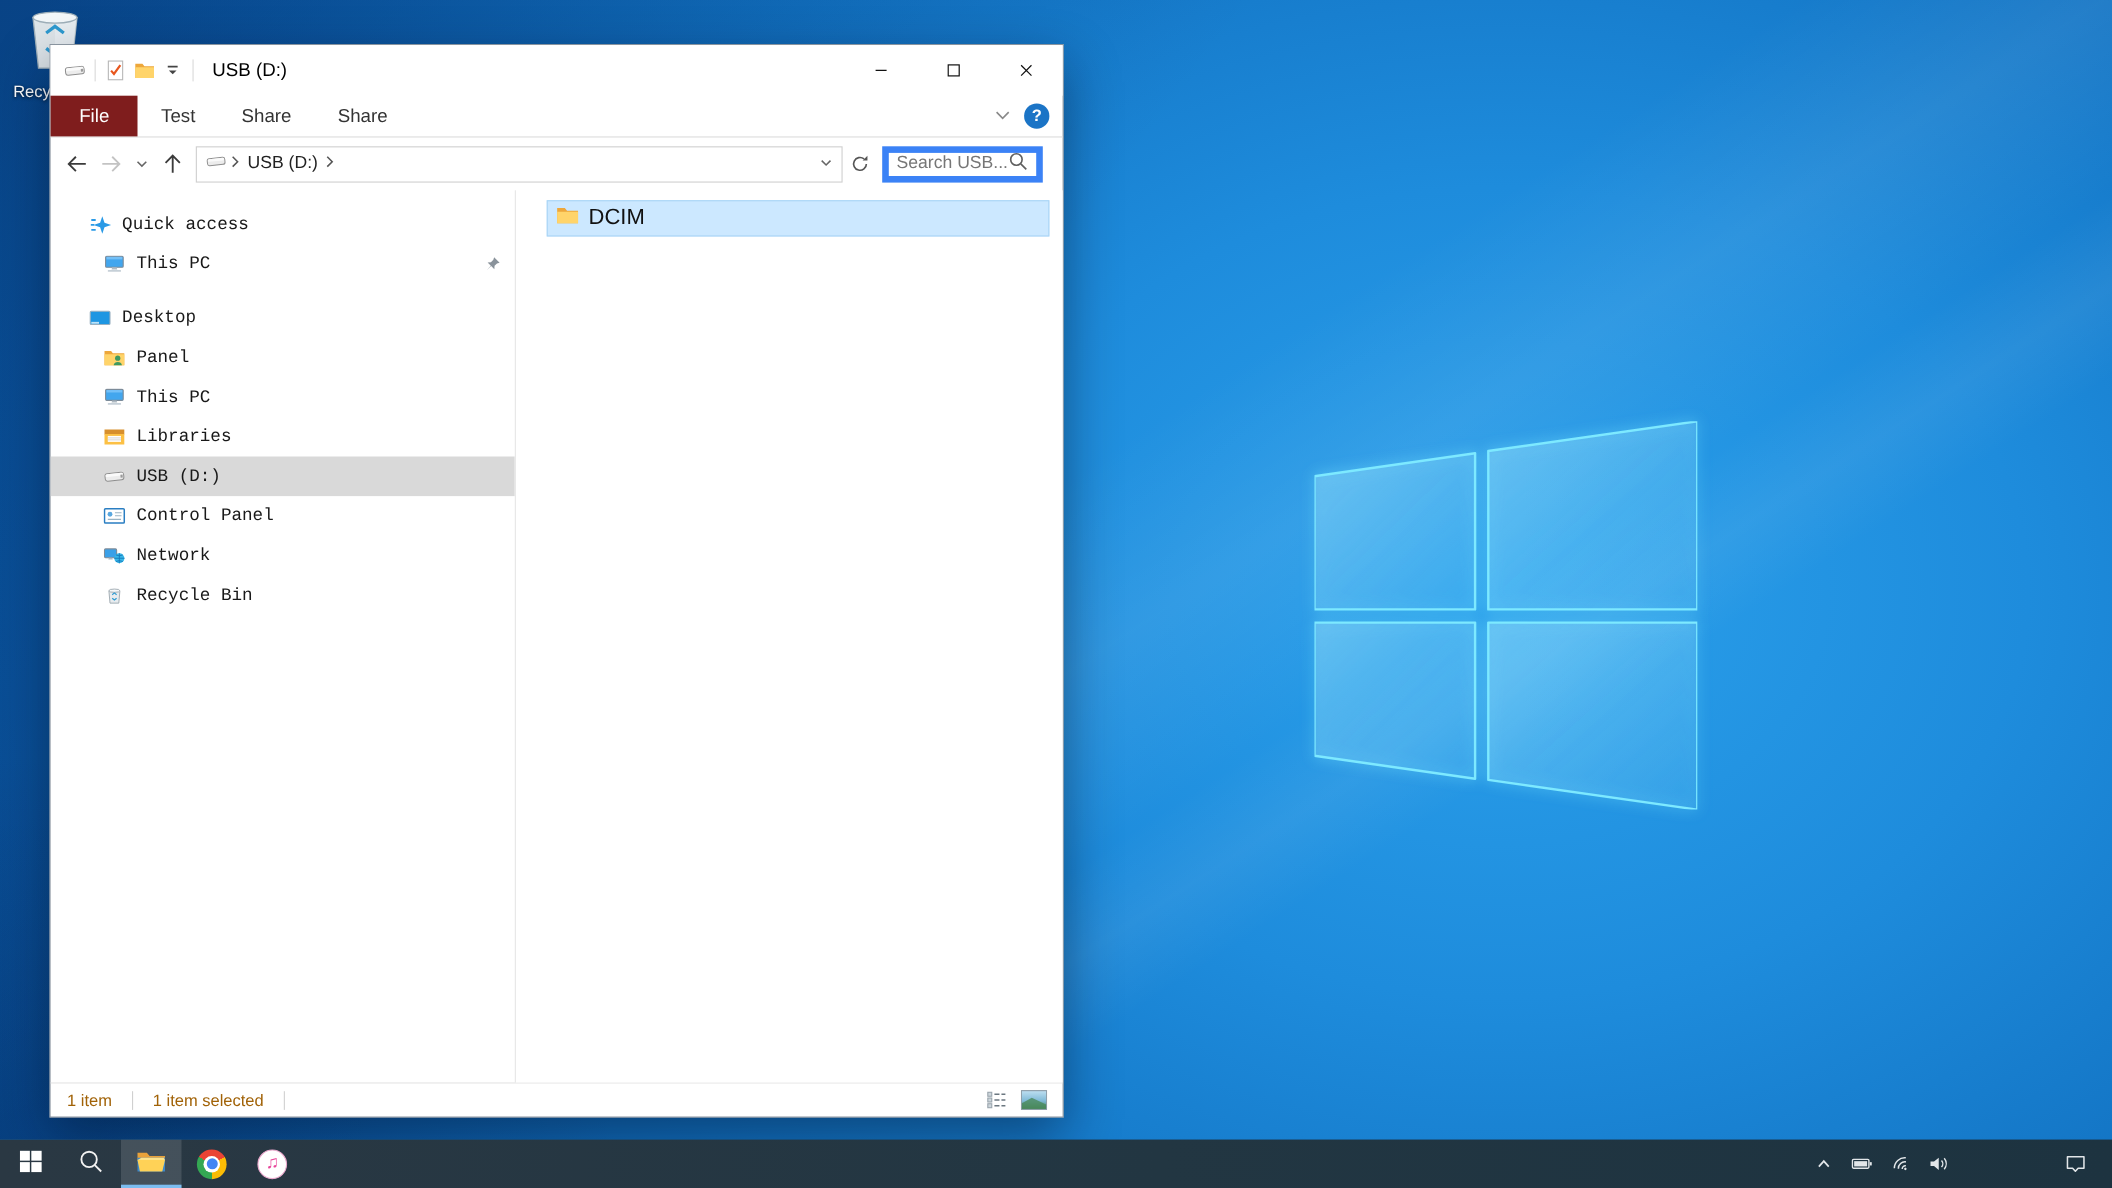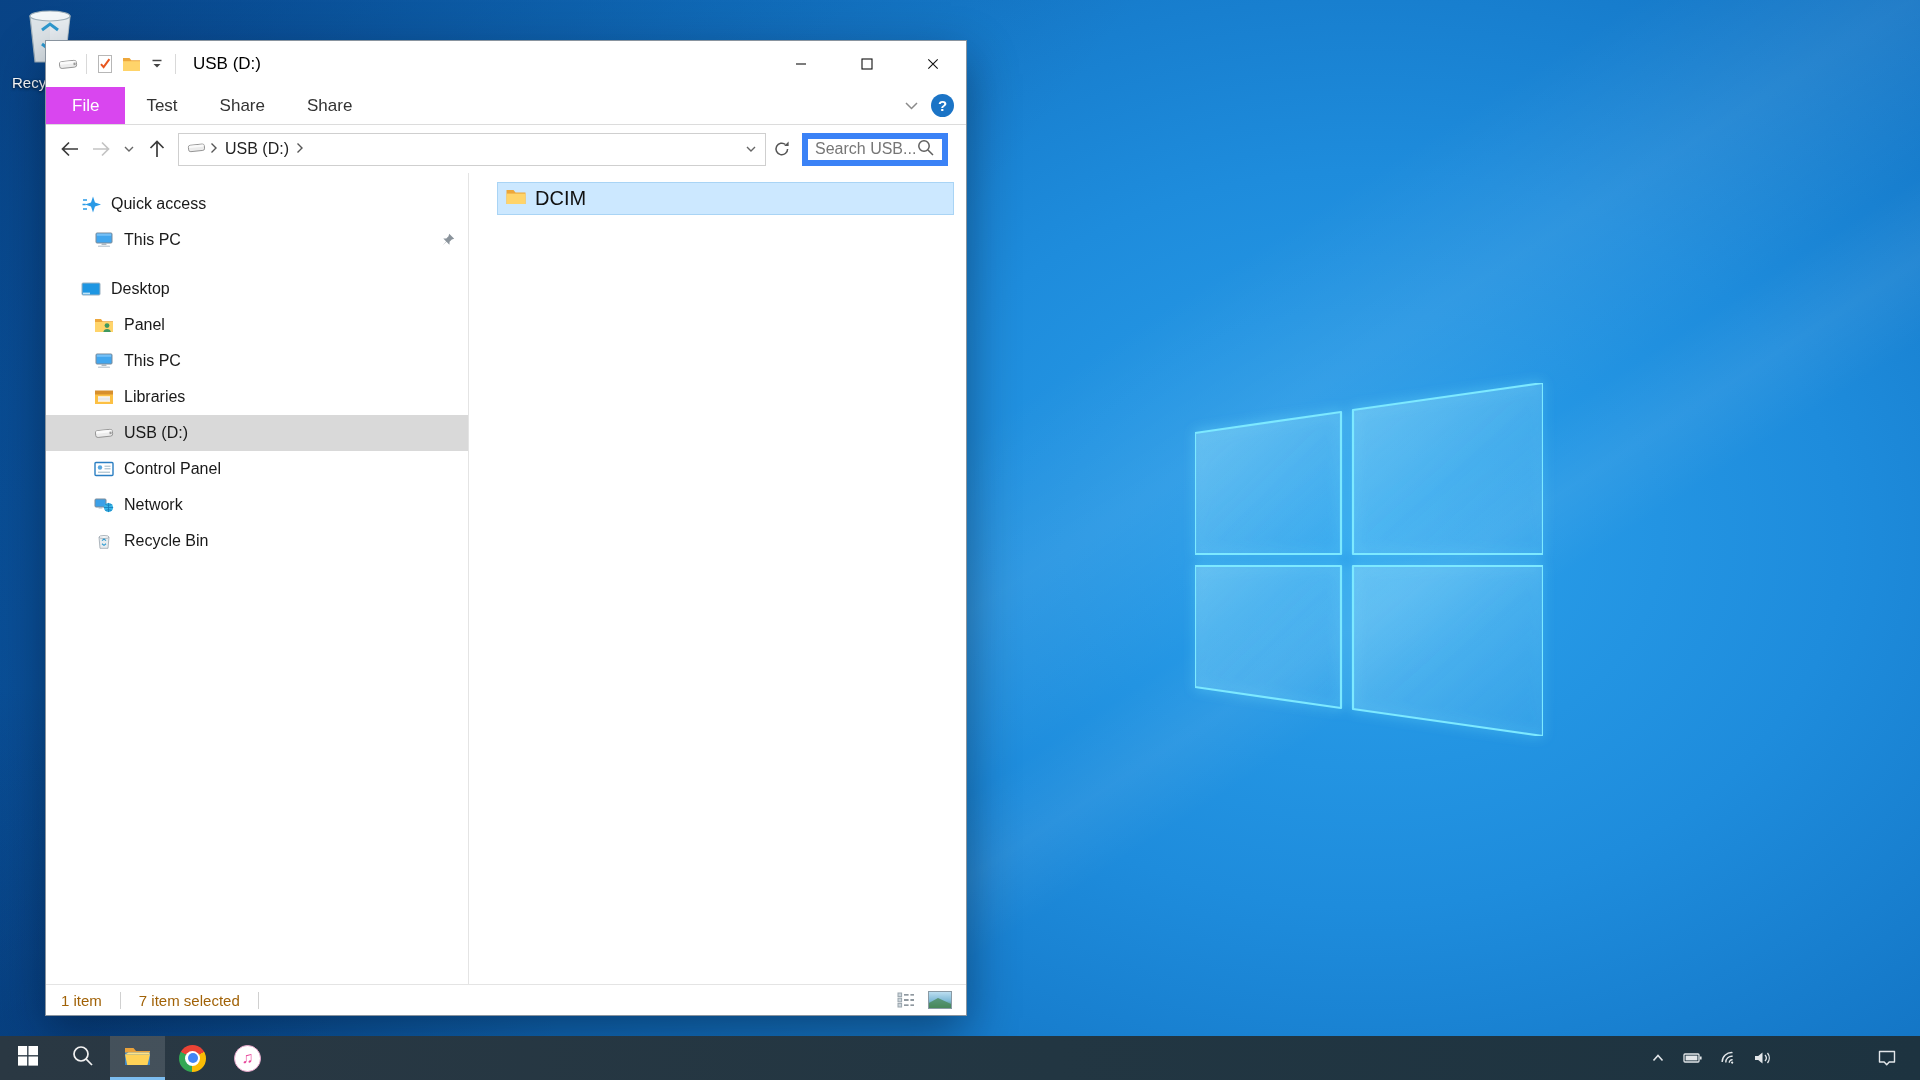--- a/index.html
+++ b/index.html
@@ -32,37 +32,37 @@
 
   .titlebar { height:46px; display:flex; align-items:center; padding-left:9px; background:#fff; flex:0 0 auto; }
   .qat-btn { width:26px; height:26px; display:flex; align-items:center; justify-content:center; }
   .qat-sep { width:1px; height:20px; background:#d9d9d9; margin:0 5px; }
   .win-title { margin-left:12px; font-size:17px; color:#000; }
   .caption-btns { margin-left:auto; display:flex; height:100%; }
   .cap-btn { width:66px; height:100%; display:flex; align-items:center; justify-content:center; }
 
   .tabstrip { height:38px; display:flex; align-items:stretch; border-bottom:1px solid #dcdcdc; flex:0 0 auto; }
   .tab { display:flex; align-items:center; padding:0 21px; font-size:17px; color:#333; }
-  .tab.active { background:#d946ef; color:#fff; padding:0 26px; }
+  .tab.active { background:#7f1d1d; color:#fff; padding:0 26px; }
   .strip-right { margin-left:auto; display:flex; align-items:center; gap:12px; padding-right:12px; }
   .help-btn { width:23px; height:23px; border-radius:50%; background:#1b74c6; color:#fff; font-size:15px; font-weight:bold; display:flex; align-items:center; justify-content:center; }
 
   .toolbar { height:48px; display:flex; align-items:center; padding:0 18px 0 8px; flex:0 0 auto; }
   .nav-btn { width:31px; height:31px; display:flex; align-items:center; justify-content:center; }
   .nav-btn.small { width:25px; }
   .addressbox { flex:1; height:33px; border:1px solid #cfcfcf; display:flex; align-items:center; padding:0 8px; margin:0 2px 0 6px; }
   .addressbox .crumb { font-size:16px; color:#222; margin:0 4px; white-space:nowrap; }
   .addressbox .spacer { flex:1; }
   .refresh-btn { width:28px; height:31px; display:flex; align-items:center; justify-content:center; margin-right:6px; }
   .searchbox { width:146px; height:33px; border:6px solid #3b82f6; display:flex; align-items:center; padding:0 7px; }
   .searchbox input { flex:1; min-width:0; border:none; outline:none; font-size:16px; color:#444; font-family:"Liberation Sans",sans-serif; }
   .searchbox input::placeholder { color:#767676; opacity:1; }
 
   .winbody { flex:1; display:flex; min-height:0; }
-  .sidebar { width:423px; flex:0 0 auto; border-right:1px solid #e4e4e4; padding-top:13px; overflow:hidden; }
+  .sidebar { width:423px; flex:0 0 auto; border-right:1px solid #e4e4e4; padding-top:13px; overflow:hidden;font-family:Liberation Mono, monospace; }
   .side-item { height:36px; display:flex; align-items:center; font-size:16px; color:#191919; position:relative; }
   .side-item .sicon { width:22px; display:flex; justify-content:center; margin-right:9px; flex:0 0 auto; }
   .side-item.ind0 { padding-left:34px; }
   .side-item.ind1 { padding-left:47px; }
   .side-item.sel { background:#d9d9d9; }
   .side-item.gap { margin-top:13px; }
   .pin-wrap { position:absolute; right:12px; top:10px; }
 
   .main { flex:1; position:relative; background:#fff; }
   .file-row { margin:9px 12px 0 28px; height:33px; background:#cce8ff; border:1px solid #a9d4f5;
@@ -401,21 +401,21 @@
           </svg>
         </span>
         <span class="fname">DCIM</span>
       </div>
     </div>
   </div>
 
   <div class="statusbar">
     <span class="sb-text">1 item</span>
     <span class="sb-div"></span>
-    <span class="sb-text">7 item selected</span>
+    <span class="sb-text">1 item selected</span>
     <span class="sb-div"></span>
     <div class="sb-views">
       <span class="sb-view">
         <svg width="20" height="18" viewBox="0 0 20 18">
           <g stroke="#9aa5ad" fill="#cdd6dc">
               <rect x="2" y="2" width="3.6" height="3.6"></rect>
               <rect x="2" y="7.2" width="3.6" height="3.6"></rect>
               <rect x="2" y="12.4" width="3.6" height="3.6"></rect>
             </g>
           <path d="M8 3.8 h4.6 M14.4 3.8 h3.6 M8 9 h4.6 M14.4 9 h3.6 M8 14.2 h4.6 M14.4 14.2 h3.6" stroke="#6b7780" stroke-width="1.3"></path>

